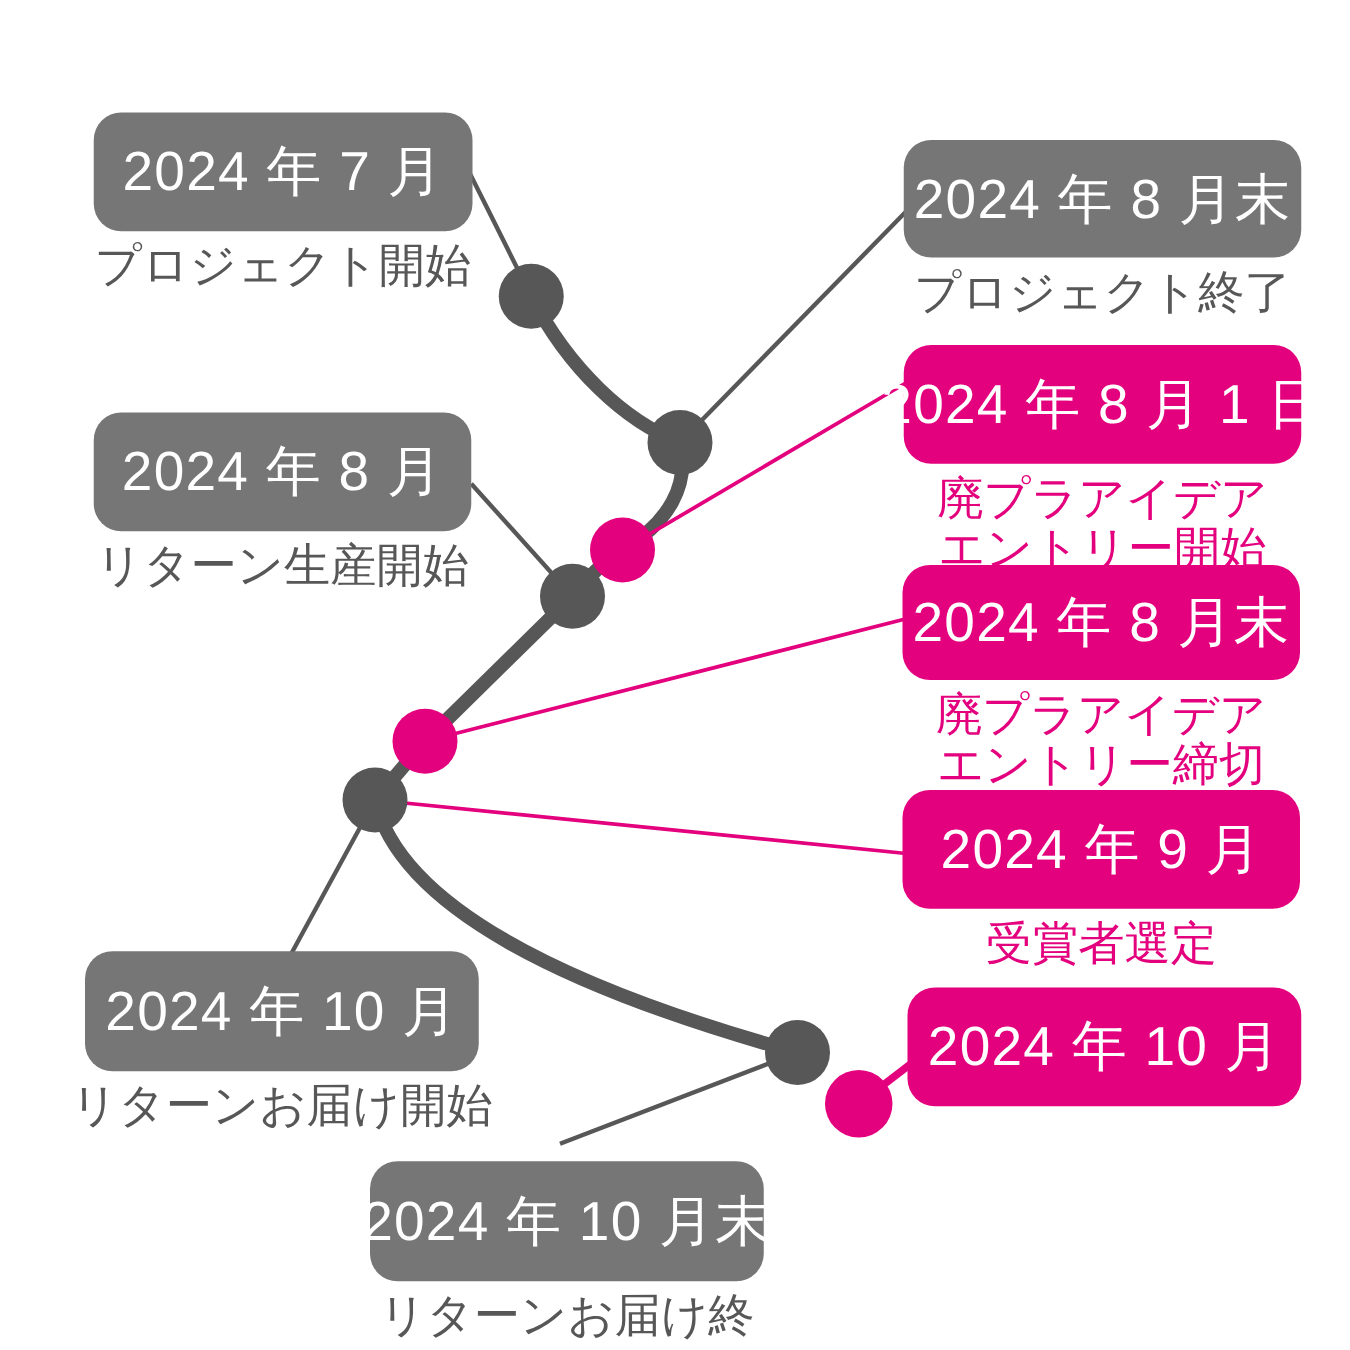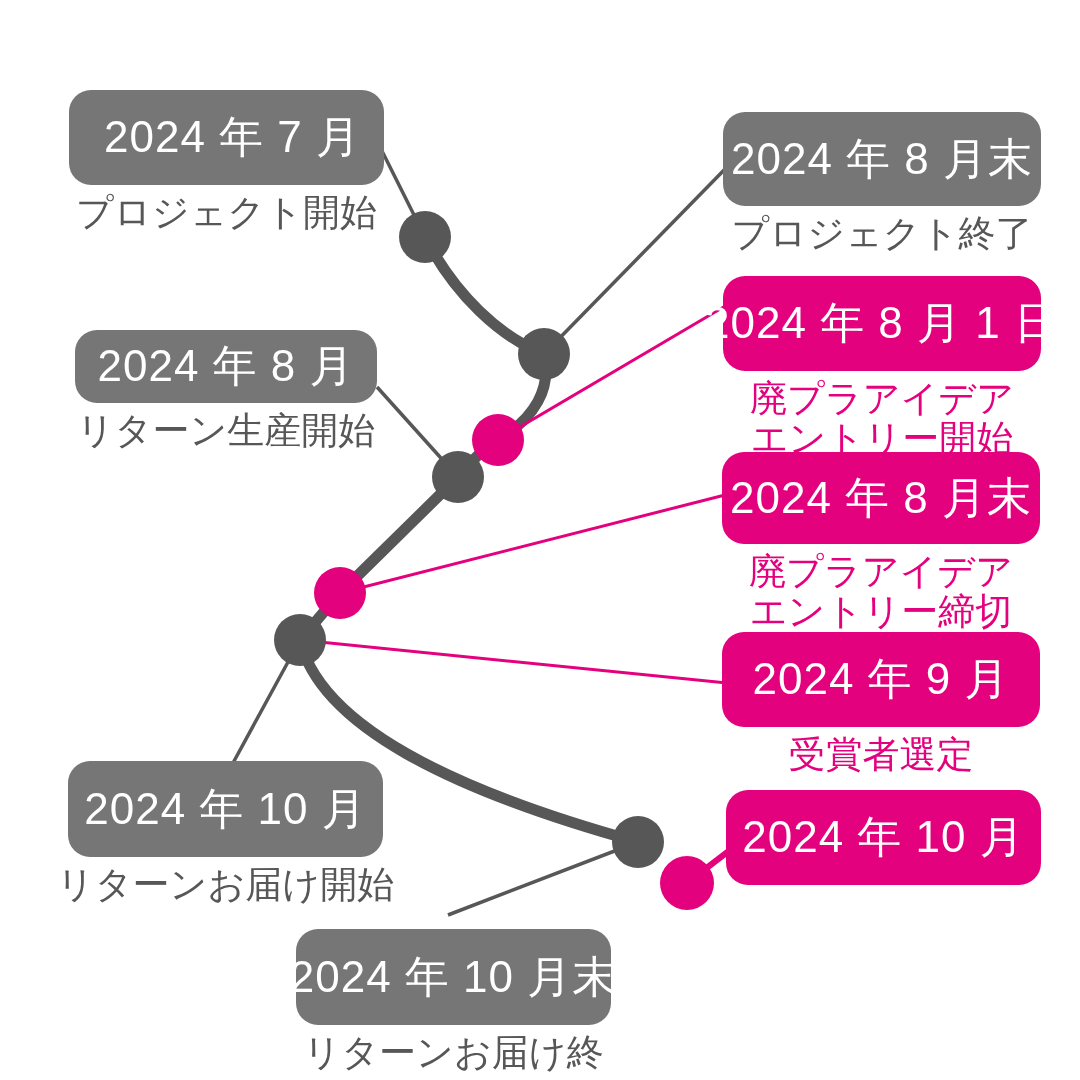--- a/index.html
+++ b/index.html
@@ -82,37 +82,37 @@
     <circle class="dot-gray" cx="458" cy="477" r="26"></circle>
     <circle class="dot-gray" cx="300" cy="640" r="26"></circle>
     <circle class="dot-gray" cx="638" cy="842" r="26"></circle>
 
     <circle class="dot-pink" cx="498" cy="440" r="26"></circle>
     <circle class="dot-pink" cx="340" cy="593" r="26"></circle>
     <circle class="dot-pink" cx="687" cy="883" r="27"></circle>
   </svg>
 
   <div class="milestone gray" style="left:75px;top:90px;width:303px;">
-    <div class="date-box" style="height:95px;padding-left:12px;">2024 年 7 月</div>
+    <div class="date-box" style="height:95px;">2024 年 7 月</div>
     <div class="label">プロジェクト開始</div>
   </div>
 
   <div class="milestone gray" style="left:723px;top:112px;width:318px;">
     <div class="date-box" style="height:94px;">2024 年 8 月末</div>
     <div class="label">プロジェクト終了</div>
   </div>
 
   <div class="milestone pink" style="left:723px;top:264px;width:318px;margin-top:12px;">
     <div class="date-box" style="height:95px;">2024 年 8 月 1 日</div>
     <div class="label">廃プラアイデア
 エントリー開始</div>
   </div>
 
   <div class="milestone gray" style="left:75px;top:330px;width:302px;">
-    <div class="date-box" style="height:73px;">2024 年 8 月</div>
+    <div class="date-box" style="height:95px;">2024 年 8 月</div>
     <div class="label">リターン生産開始</div>
   </div>
 
   <div class="milestone pink" style="left:722px;top:452px;width:318px;">
     <div class="date-box" style="height:92px;">2024 年 8 月末</div>
     <div class="label">廃プラアイデア
 エントリー締切</div>
   </div>
 
   <div class="milestone pink" style="left:722px;top:632px;width:318px;">

